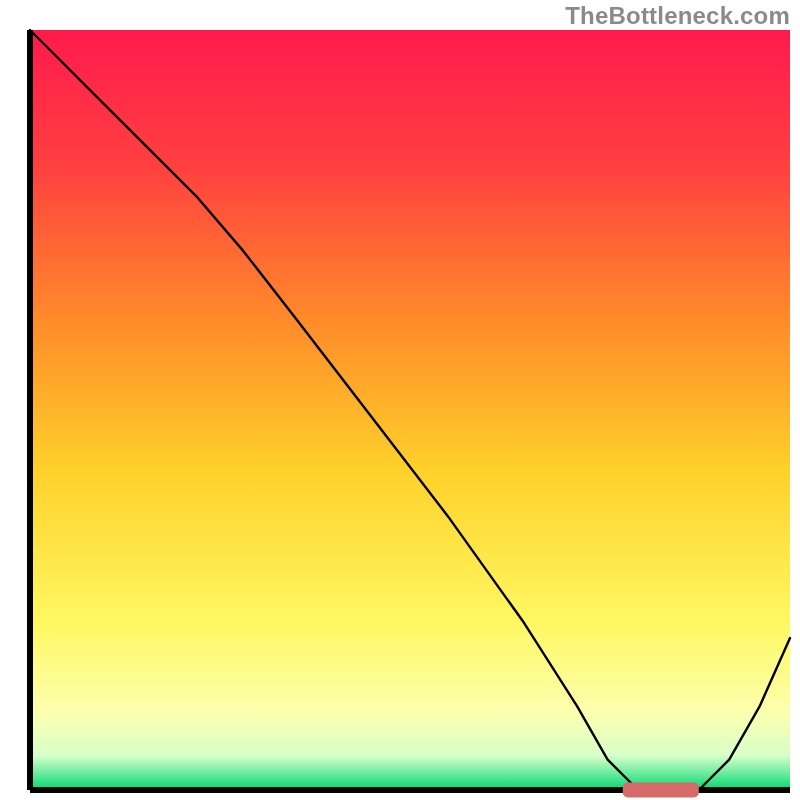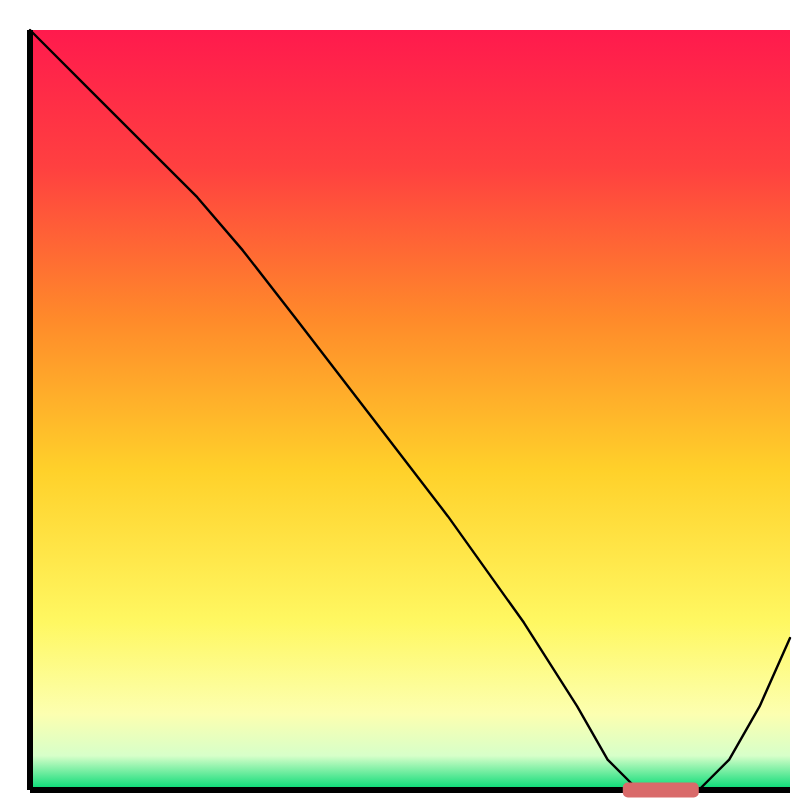--- a/index.html
+++ b/index.html
@@ -29,20 +29,21 @@
   svg.chart {
     position: absolute;
     left: 0;
     top: 0;
   }
 </style>
 </head>
 <body>
 
 <div class="stage">
+  <div class="watermark">TheBottleneck.com</div>
 
   <svg class="chart" width="800" height="800" viewBox="0 0 800 800">
     <defs>
       <linearGradient id="heat" x1="0" y1="0" x2="0" y2="1">
           <stop offset="0.0%" stop-color="#ff1a4d"></stop>
           <stop offset="18.0%" stop-color="#ff4040"></stop>
           <stop offset="38.0%" stop-color="#ff8a2a"></stop>
           <stop offset="58.0%" stop-color="#ffd12a"></stop>
           <stop offset="78.0%" stop-color="#fff862"></stop>
           <stop offset="90.0%" stop-color="#fcffb0"></stop>

